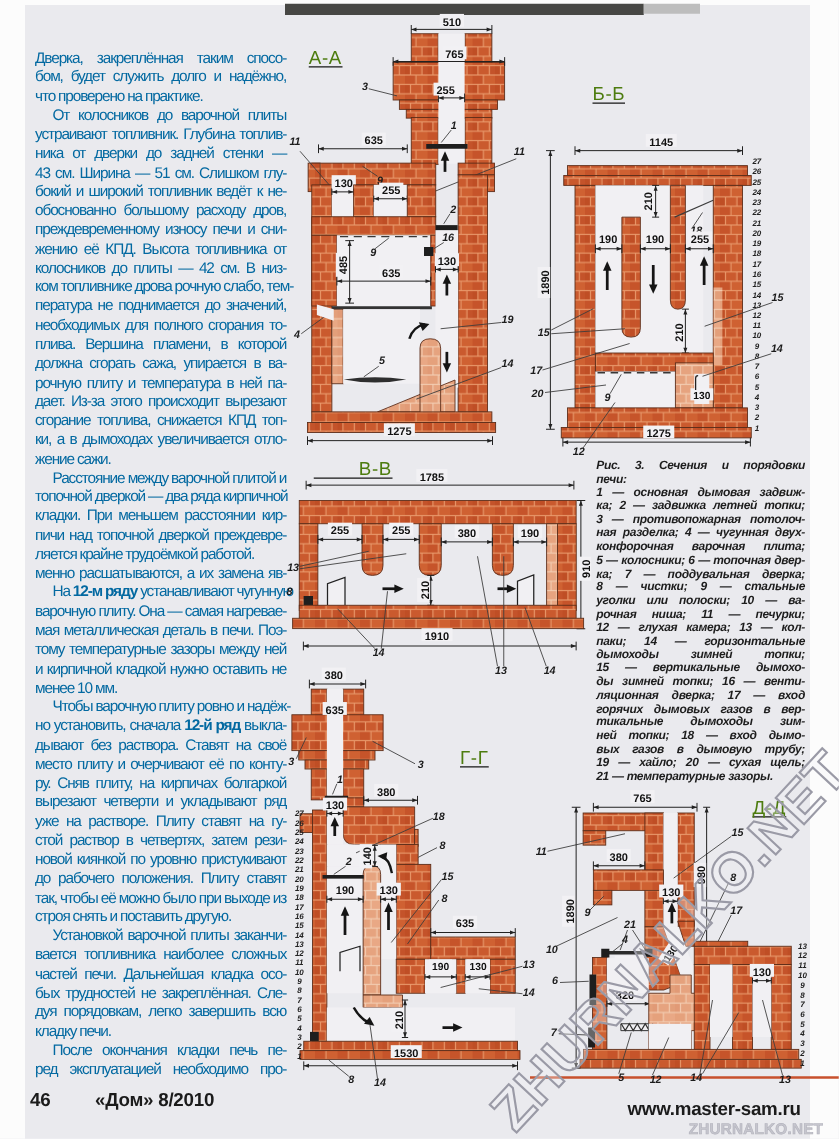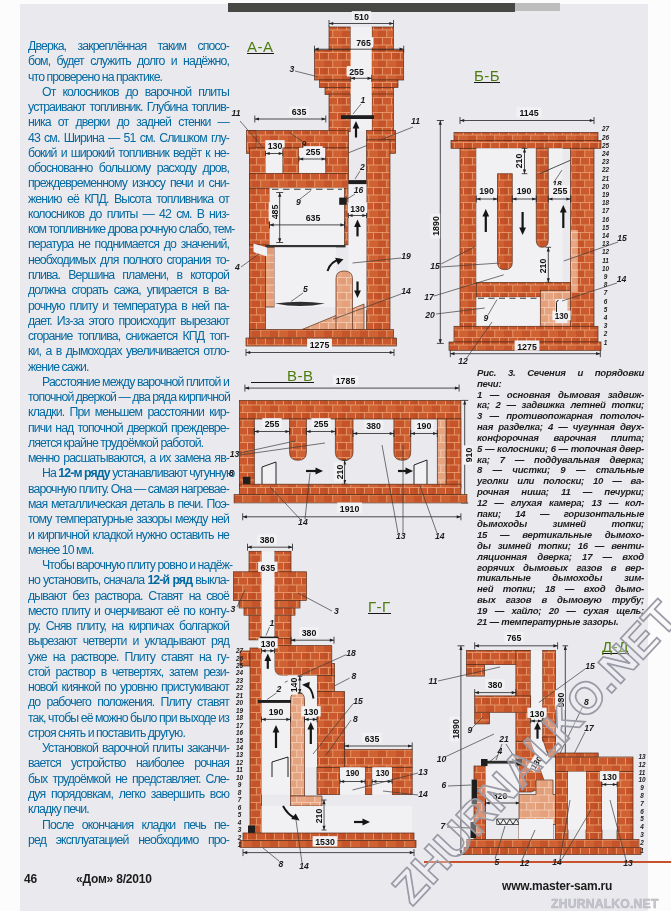--- a/index.html
+++ b/index.html
@@ -10,21 +10,21 @@
  font-size:12.3px;letter-spacing:-0.88px;word-spacing:-0.2px;}
 .ln{height:15.27px;line-height:15.27px;text-align:justify;text-align-last:justify;white-space:nowrap;}
 .le{text-align-last:left;}
 .li{text-indent:14px;}
 .cap{position:absolute;left:477px;top:368px;width:167px;color:#1d1d1d;
  font-size:9.6px;font-weight:bold;font-style:italic;letter-spacing:-0.25px;}
 .cl{height:10.82px;line-height:10.82px;text-align:justify;text-align-last:justify;white-space:nowrap;}
 .ce{text-align-last:left;}
 .hdr{position:absolute;font-weight:normal;font-size:15px;color:#4d7c0f;
  border-bottom:1.6px solid #171717;line-height:13px;letter-spacing:0.5px;}
-.foot{position:absolute;font-weight:bold;color:#1b1b1b;font-size:12px;letter-spacing:-0.2px;}
+.foot{position:absolute;font-weight:bold;color:#1b1b1b;font-size:15px;letter-spacing:-0.2px;}
 #dg{position:absolute;left:0;top:0;}
 </style>
 </head>
 <body>
 <div id="page">
 
 <div style="position:absolute;left:20px;top:4px;width:628px;height:907px;background:#eaeaee;"></div>
 
 <div style="position:absolute;left:228px;top:3px;width:287px;height:9px;background:#474744;"></div>
 
@@ -71,22 +71,23 @@
 <div class="ln">место плиту и очерчивают её по конту-</div>
 <div class="ln">ру. Сняв плиту, на кирпичах болгаркой</div>
 <div class="ln">вырезают четверти и укладывают ряд</div>
 <div class="ln">уже на растворе. Плиту ставят на гу-</div>
 <div class="ln">стой раствор в четвертях, затем рези-</div>
 <div class="ln">новой киянкой по уровню пристукивают</div>
 <div class="ln">до рабочего положения. Плиту ставят</div>
 <div class="ln">так, чтобы её можно было при выходе из</div>
 <div class="ln le">строя снять и поставить другую.</div>
 <div class="ln li">Установкой варочной плиты заканчи-</div>
-<div class="ln">вается устройство наиболее рочная</div>
-<div class="ln">бых трудоёмкой не представляет. Сле-</div>
+<div class="ln">вается топливника наиболее сложных</div>
+<div class="ln">частей печи. Дальнейшая кладка осо-</div>
+<div class="ln">бых трудностей не закреплённая. Сле-</div>
 <div class="ln">дуя порядовкам, легко завершить всю</div>
 <div class="ln le">кладку печи.</div>
 <div class="ln li">После окончания кладки печь пе-</div>
 <div class="ln">ред эксплуатацией необходимо про-</div>
 </div>
 
 <div class="cap">
 <div class="cl">Рис.&nbsp;3.&nbsp;Сечения и порядовки</div>
 <div class="cl ce">печи:</div>
 <div class="cl">1 — основная дымовая задвиж-</div>

